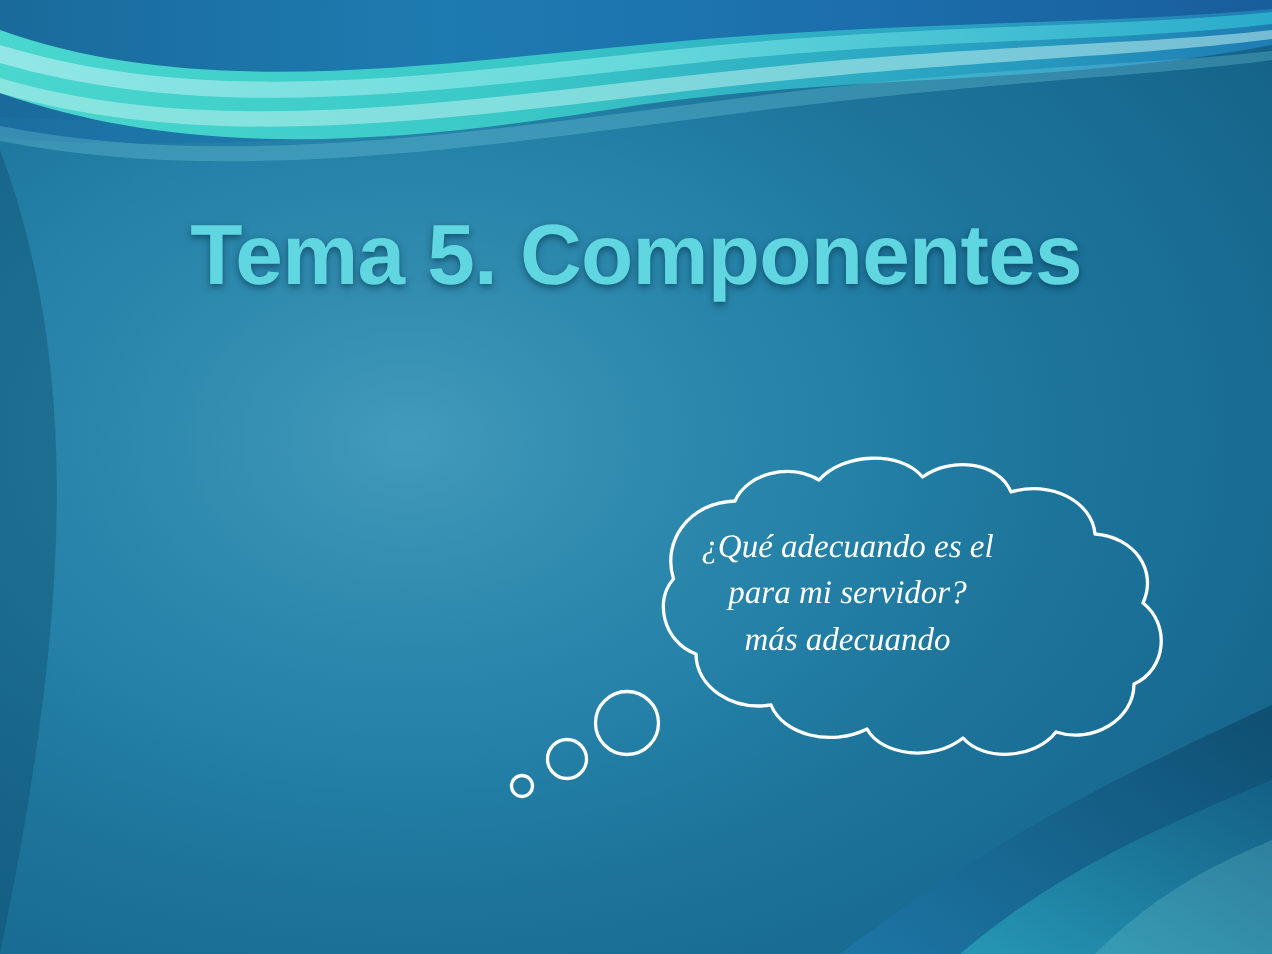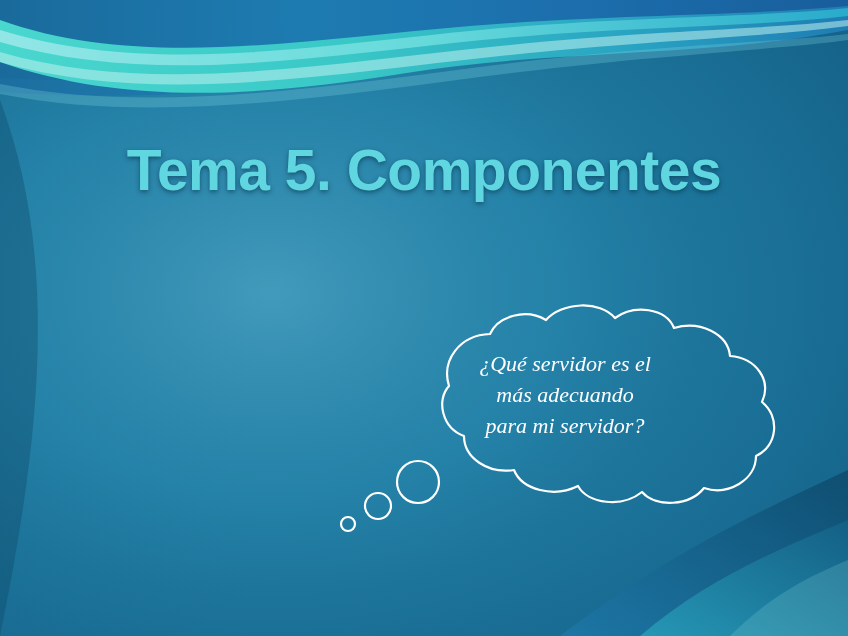--- a/index.html
+++ b/index.html
@@ -146,19 +146,19 @@
                  C322,208 288,204 278,186
                  C254,198 222,190 214,170
                  C188,174 164,158 164,136
                  C142,128 136,100 149,86 Z"></path>
         <circle cx="118" cy="182" r="21"></circle>
         <circle cx="78" cy="206" r="13"></circle>
         <circle cx="48" cy="224" r="7"></circle>
       </g>
     </svg>
     <div id="bubble-text">
-      <span class="line">¿Qué servidor es el</span>
+      <span class="line">¿Qué adecuando es el</span>
+      <span class="line">para mi servidor?</span>
       <span class="line">más adecuando</span>
-      <span class="line">para mi servidor?</span>
     </div>
   </div>
 
 </div>
 
 </body></html>

